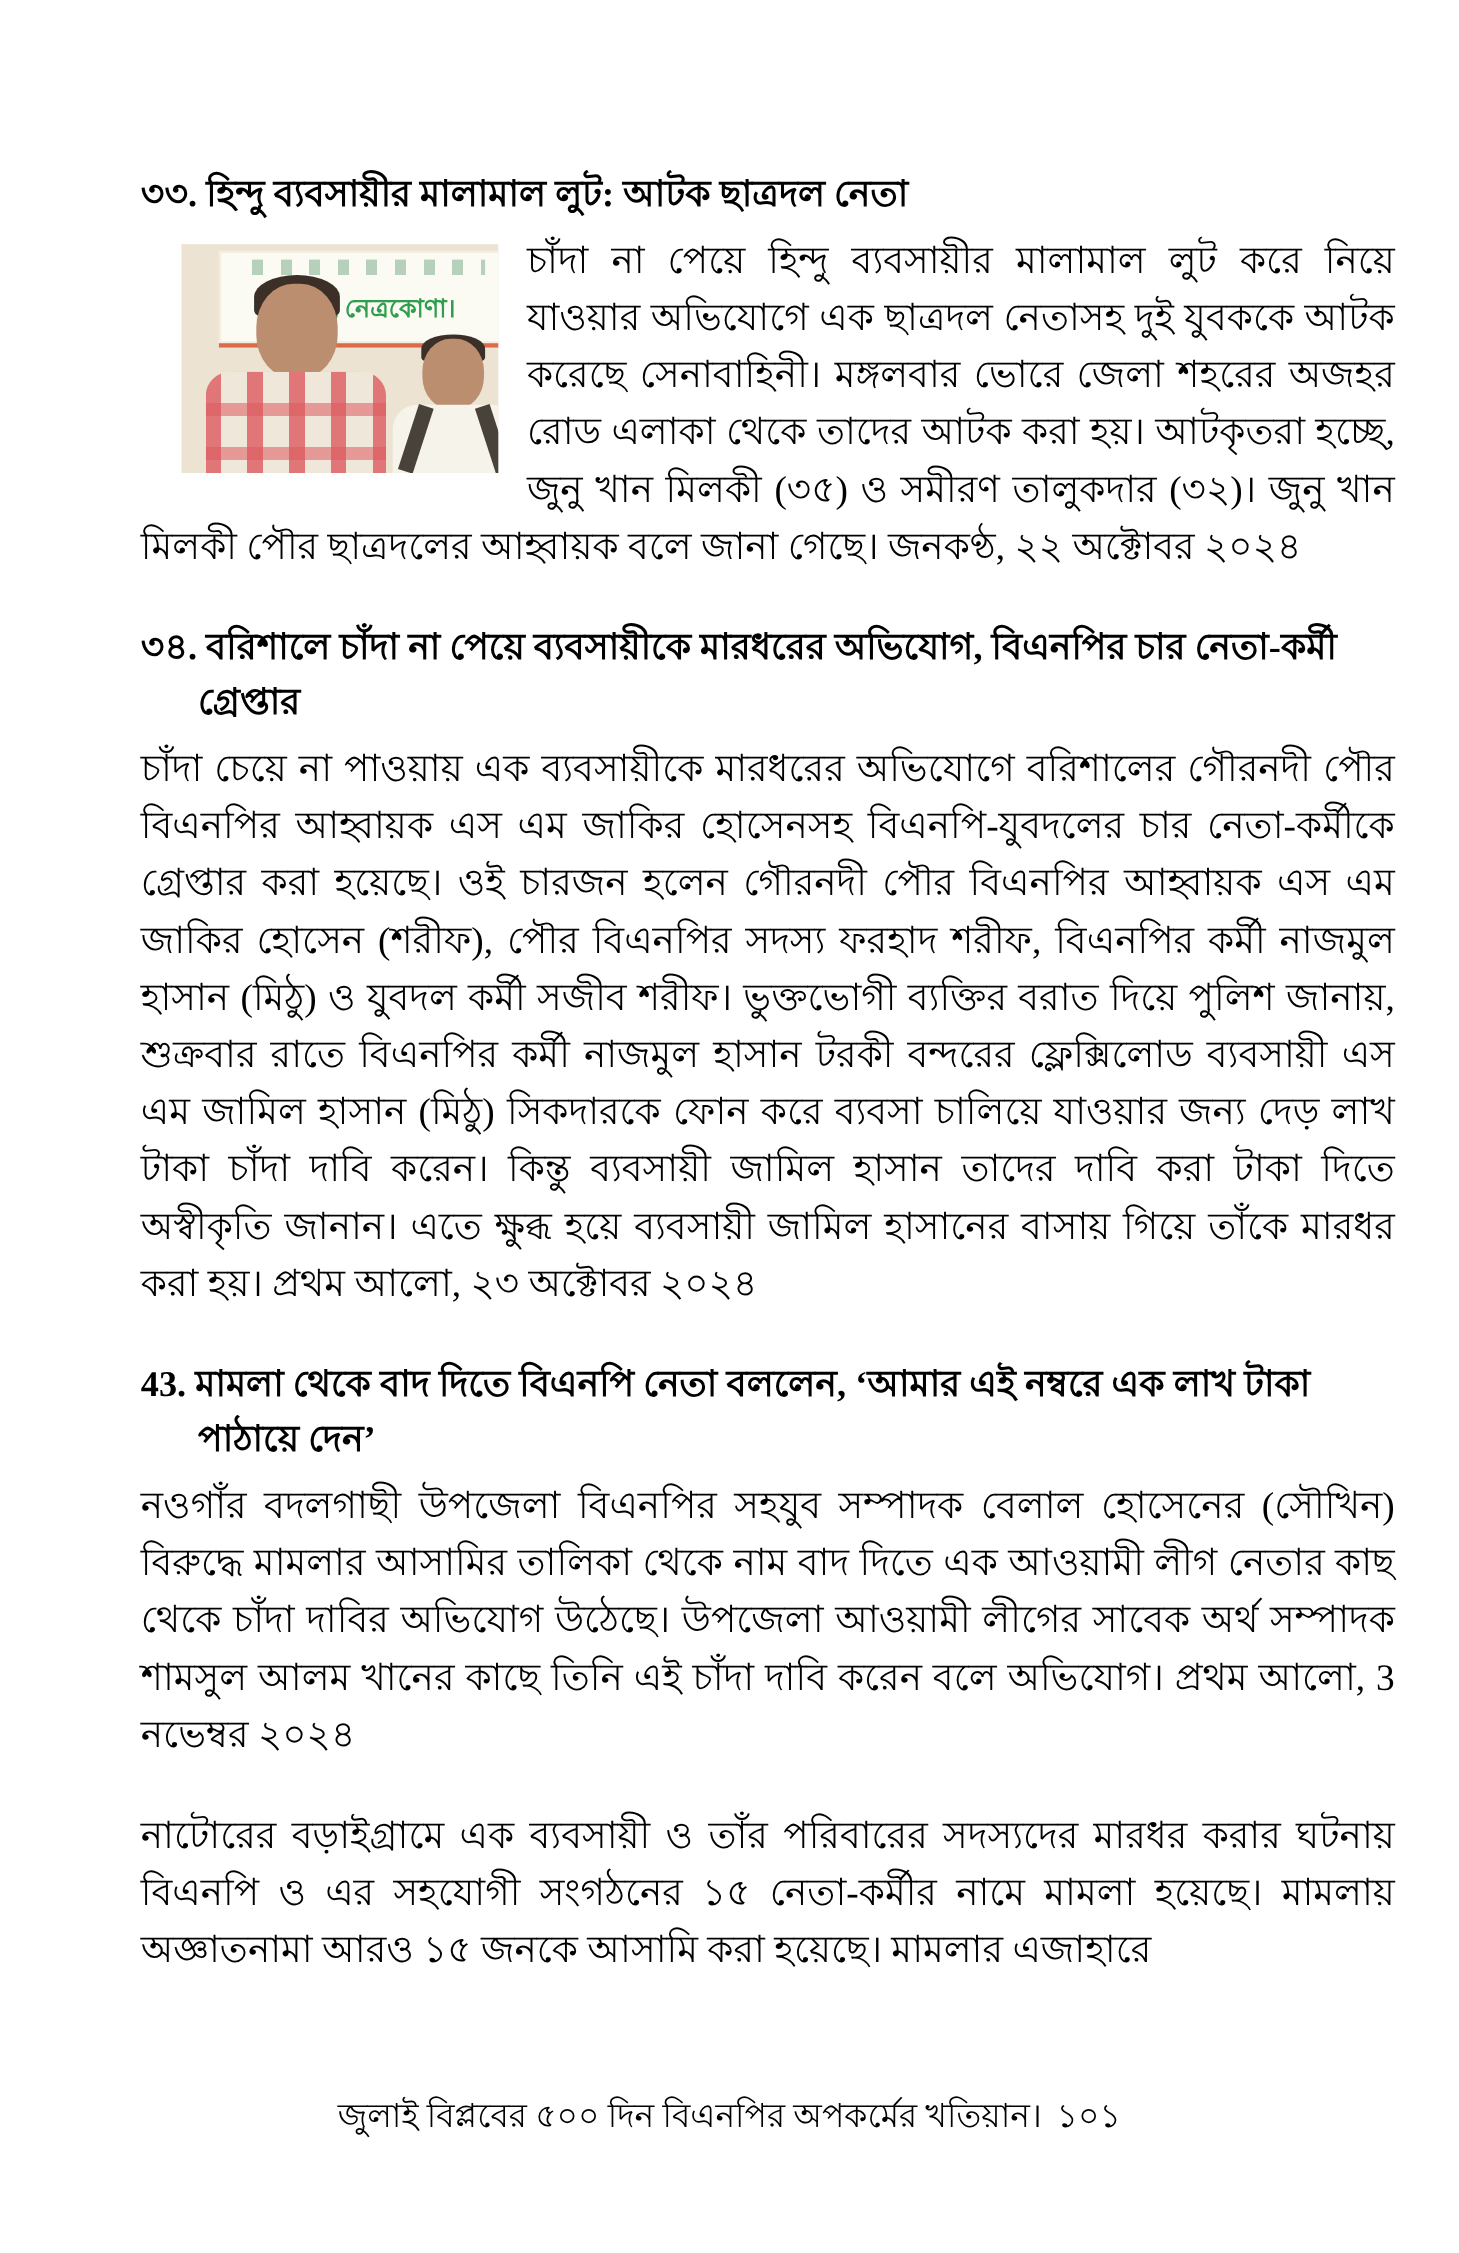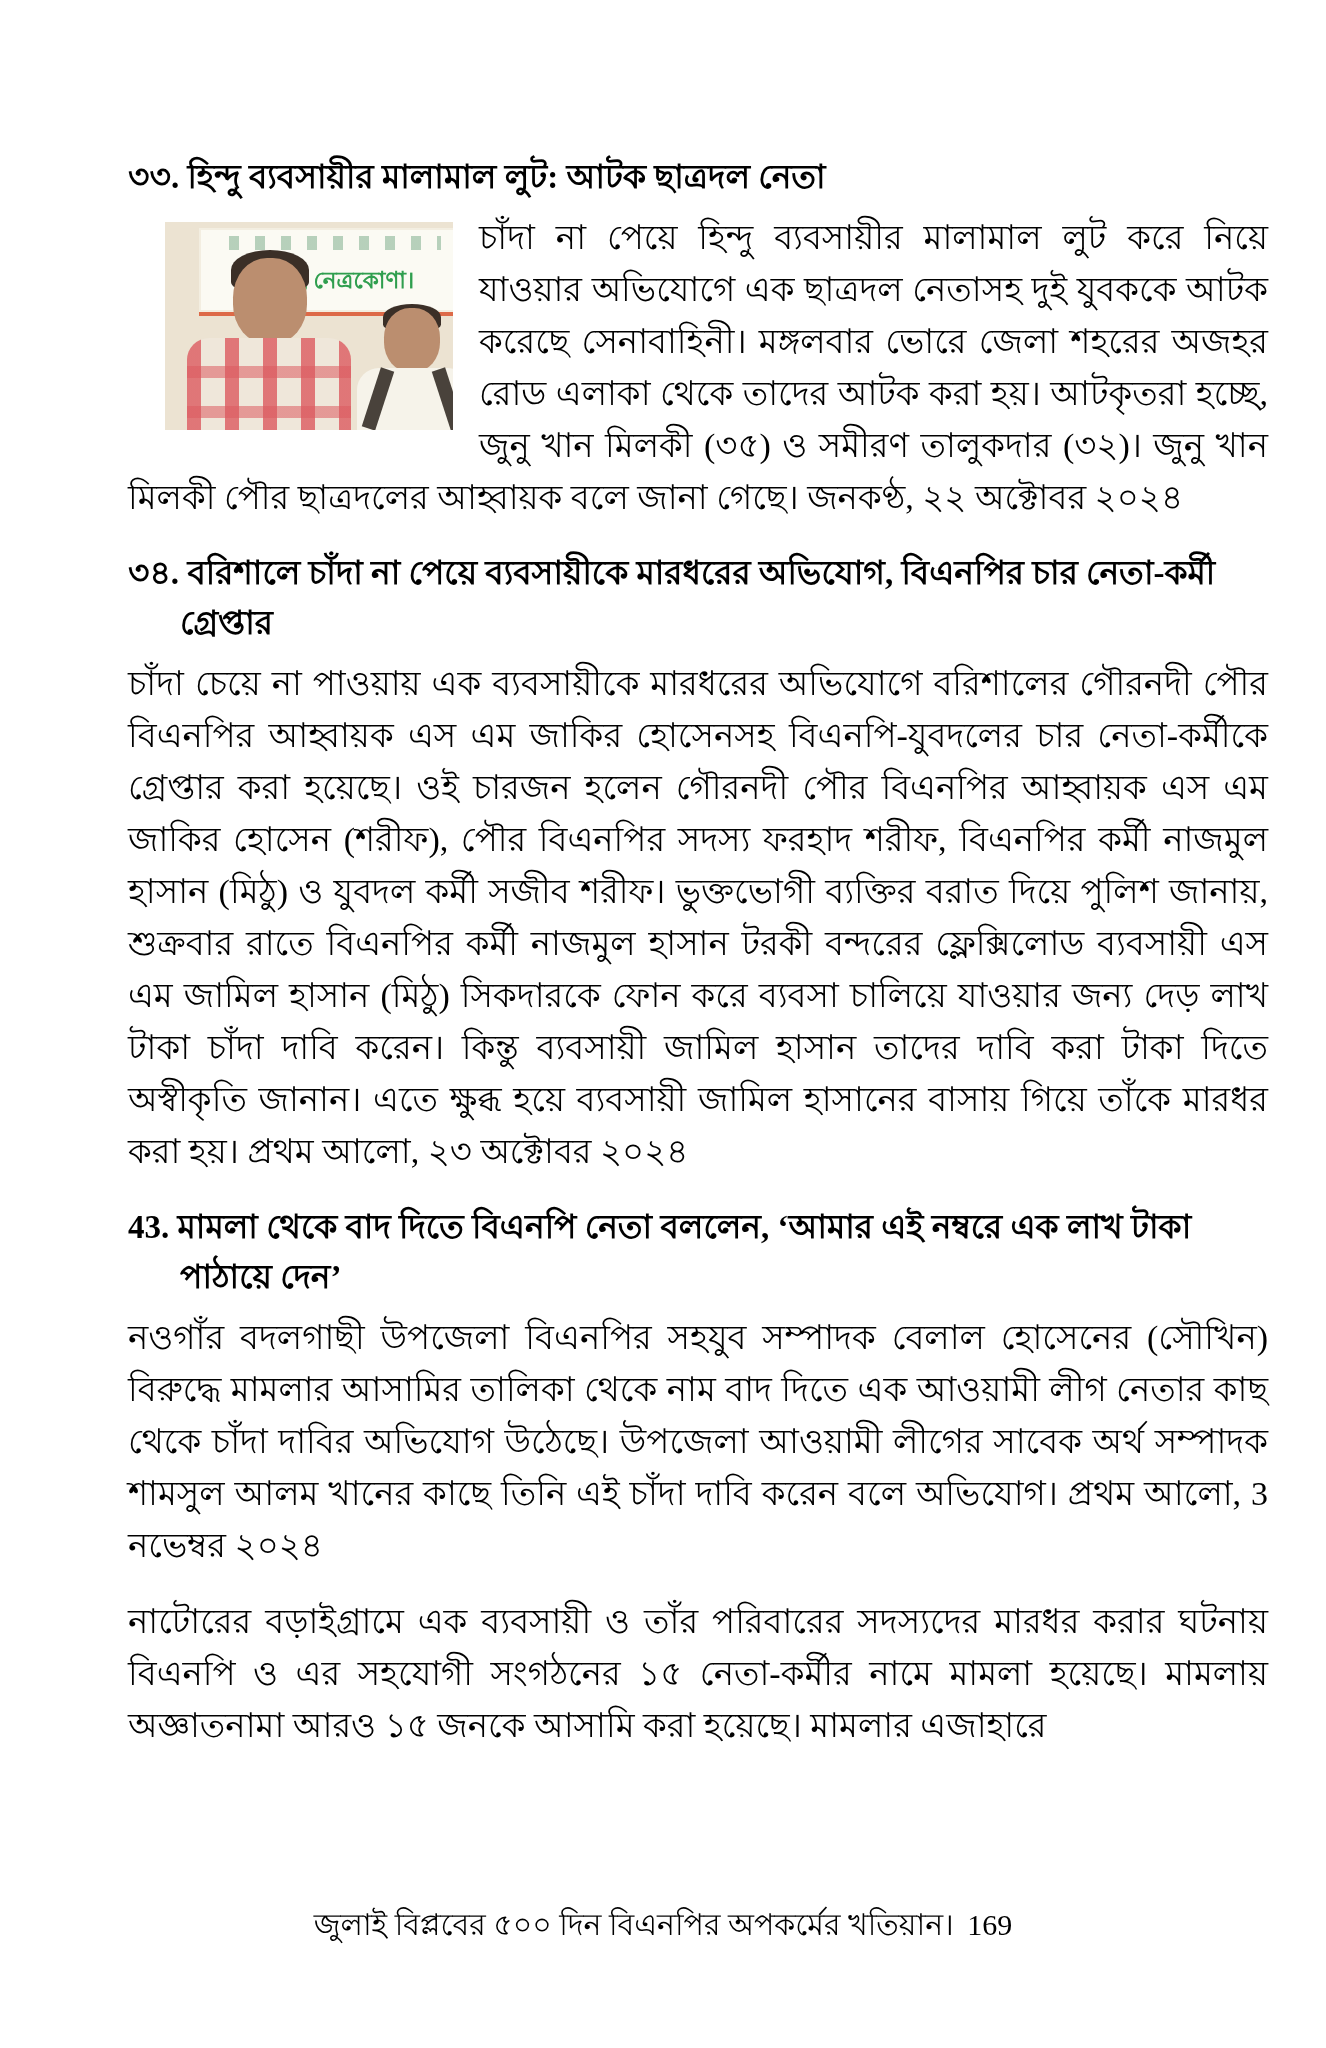--- a/index.html
+++ b/index.html
@@ -12,21 +12,21 @@
   .page{
     position:absolute;top:152px;left:128px;width:1140px;
   }
   .item{margin:0;}
   .item-heading{
     font-weight:bold;
     font-size:33px;line-height:50px;
     padding-left:52px;text-indent:-52px;
     margin:0 0 10px 0;
   }
-  .item + .item{margin-top:24px;}
+  .item + .item{margin-top:40px;}
   .item-body{
     font-size:34px;line-height:52px;
     text-align:justify;
     margin:0;
   }
   
   .photo{
     float:left;
     width:288px;height:208px;
     margin:10px 26px 6px 37px;
@@ -120,13 +120,13 @@
     <h2 class="item-heading"><span>43.</span> <span>মামলা থেকে বাদ দিতে বিএনপি নেতা বললেন, ‘আমার এই নম্বরে এক লাখ টাকা পাঠায়ে দেন’</span></h2>
     <p class="item-body"><span>নওগাঁর বদলগাছী উপজেলা বিএনপির সহযুব সম্পাদক বেলাল হোসেনের (সৌখিন) বিরুদ্ধে মামলার আসামির তালিকা থেকে নাম বাদ দিতে এক আওয়ামী লীগ নেতার কাছ থেকে চাঁদা দাবির অভিযোগ উঠেছে। উপজেলা আওয়ামী লীগের সাবেক অর্থ সম্পাদক শামসুল আলম খানের কাছে তিনি এই চাঁদা দাবি করেন বলে অভিযোগ। প্রথম আলো, 3 নভেম্বর ২০২৪</span></p>
   </section>
 
   <section class="item">
     <p class="item-body"><span>নাটোরের বড়াইগ্রামে এক ব্যবসায়ী ও তাঁর পরিবারের সদস্যদের মারধর করার ঘটনায় বিএনপি ও এর সহযোগী সংগঠনের ১৫ নেতা-কর্মীর নামে মামলা হয়েছে। মামলায় অজ্ঞাতনামা আরও ১৫ জনকে আসামি করা হয়েছে। মামলার এজাহারে</span></p>
   </section>
 
 </div>
 
-<div class="footer"><span>জুলাই বিপ্লবের ৫০০ দিন বিএনপির অপকর্মের খতিয়ান।</span> <span>169</span></div>
+<div class="footer"><span>জুলাই বিপ্লবের ৫০০ দিন বিএনপির অপকর্মের খতিয়ান।</span> <span>১০১</span></div>
 
 </body></html>

